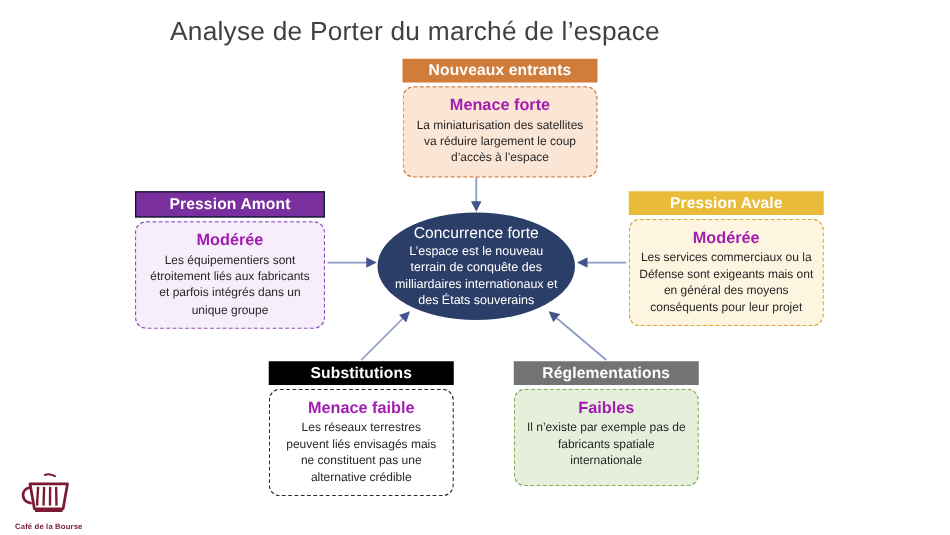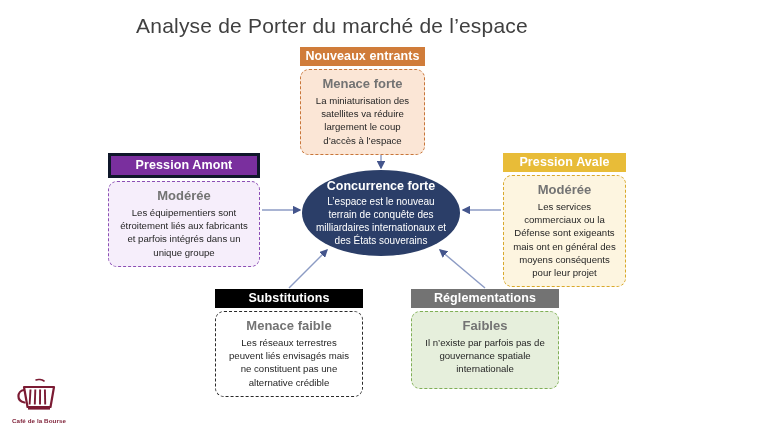--- a/index.html
+++ b/index.html
@@ -63,50 +63,50 @@
     border-style: dashed;
     border-width: 1.2px;
     border-radius: 9px;
     padding: 6px 7px 7px 7px;
     text-align: center;
     margin-top: 3px;
   }
   .force-verdict {
     font-size: 13px;
     font-weight: bold;
-    color: #737373;
+    color: #a21caf;
     line-height: 1.2;
     margin-bottom: 2px;
   }
   .force-desc {
     font-size: 9.6px;
     color: #262626;
     line-height: 1.38;
   }
 
   
-  #force-new-entrants { left: 300px; top: 47px; width: 125px; }
+  #force-new-entrants { left: 322px; top: 47px; width: 156px; }
   #force-new-entrants .force-header { background: #D07C3A; }
   #force-new-entrants .force-body {
     background: #FBE6D6;
     border-color: #C8763A;
     min-height: 68px;
   }
 
   
   #force-suppliers { left: 108px; top: 153px; width: 152px; }
-  #force-suppliers .force-header { background: #7A2F9E; border: 3px solid #0f172a; }
+  #force-suppliers .force-header { background: #7A2F9E; border: 1px solid #0f172a; }
   #force-suppliers .force-body {
     background: #F6EEFB;
     border-color: #8C4FB5;
     min-height: 80px;
   }
 
   
-  #force-buyers { left: 503px; top: 153px; width: 123px; border-radius: 17px; }
+  #force-buyers { left: 503px; top: 153px; width: 156px; border-radius: 17px; }
   #force-buyers .force-header { background: #E8BC38; }
   #force-buyers .force-body {
     background: #FDF5E0;
     border-color: #D9A92B;
     min-height: 80px;
   }
 
   
   #force-substitutes { left: 215px; top: 289px; width: 148px; }
   #force-substitutes .force-header { background: #000000; }
@@ -137,21 +137,21 @@
     display: flex;
     flex-direction: column;
     align-items: center;
     justify-content: center;
     text-align: center;
     padding: 0 10px;
     box-sizing: border-box;
   }
   #center-oval .center-title {
     font-size: 12.5px;
-    font-weight: bold;
+    font-weight: normal;
     color: #ffffff;
     line-height: 1.2;
     margin-bottom: 1px;
   }
   #center-oval .center-desc {
     font-size: 10px;
     color: #ffffff;
     line-height: 1.32;
   }
 
@@ -226,21 +226,21 @@
     <div class="force-body">
       <div class="force-verdict">Menace faible</div>
       <div class="force-desc">Les réseaux terrestres peuvent liés envisagés mais ne constituent pas une alternative crédible</div>
     </div>
   </div>
 
   <div class="force" id="force-regulations">
     <div class="force-header">Réglementations</div>
     <div class="force-body">
       <div class="force-verdict">Faibles</div>
-      <div class="force-desc">Il n’existe par parfois pas de gouvernance spatiale internationale</div>
+      <div class="force-desc">Il n’existe par exemple pas de fabricants spatiale internationale</div>
     </div>
   </div>
 
   <div id="center-oval">
     <div class="center-title">Concurrence forte</div>
     <div class="center-desc">L’espace est le nouveau terrain de conquête des milliardaires internationaux et des États souverains</div>
   </div>
 
   <div id="logo">
     <svg width="62" height="34" viewBox="0 0 62 34" xmlns="http://www.w3.org/2000/svg">

